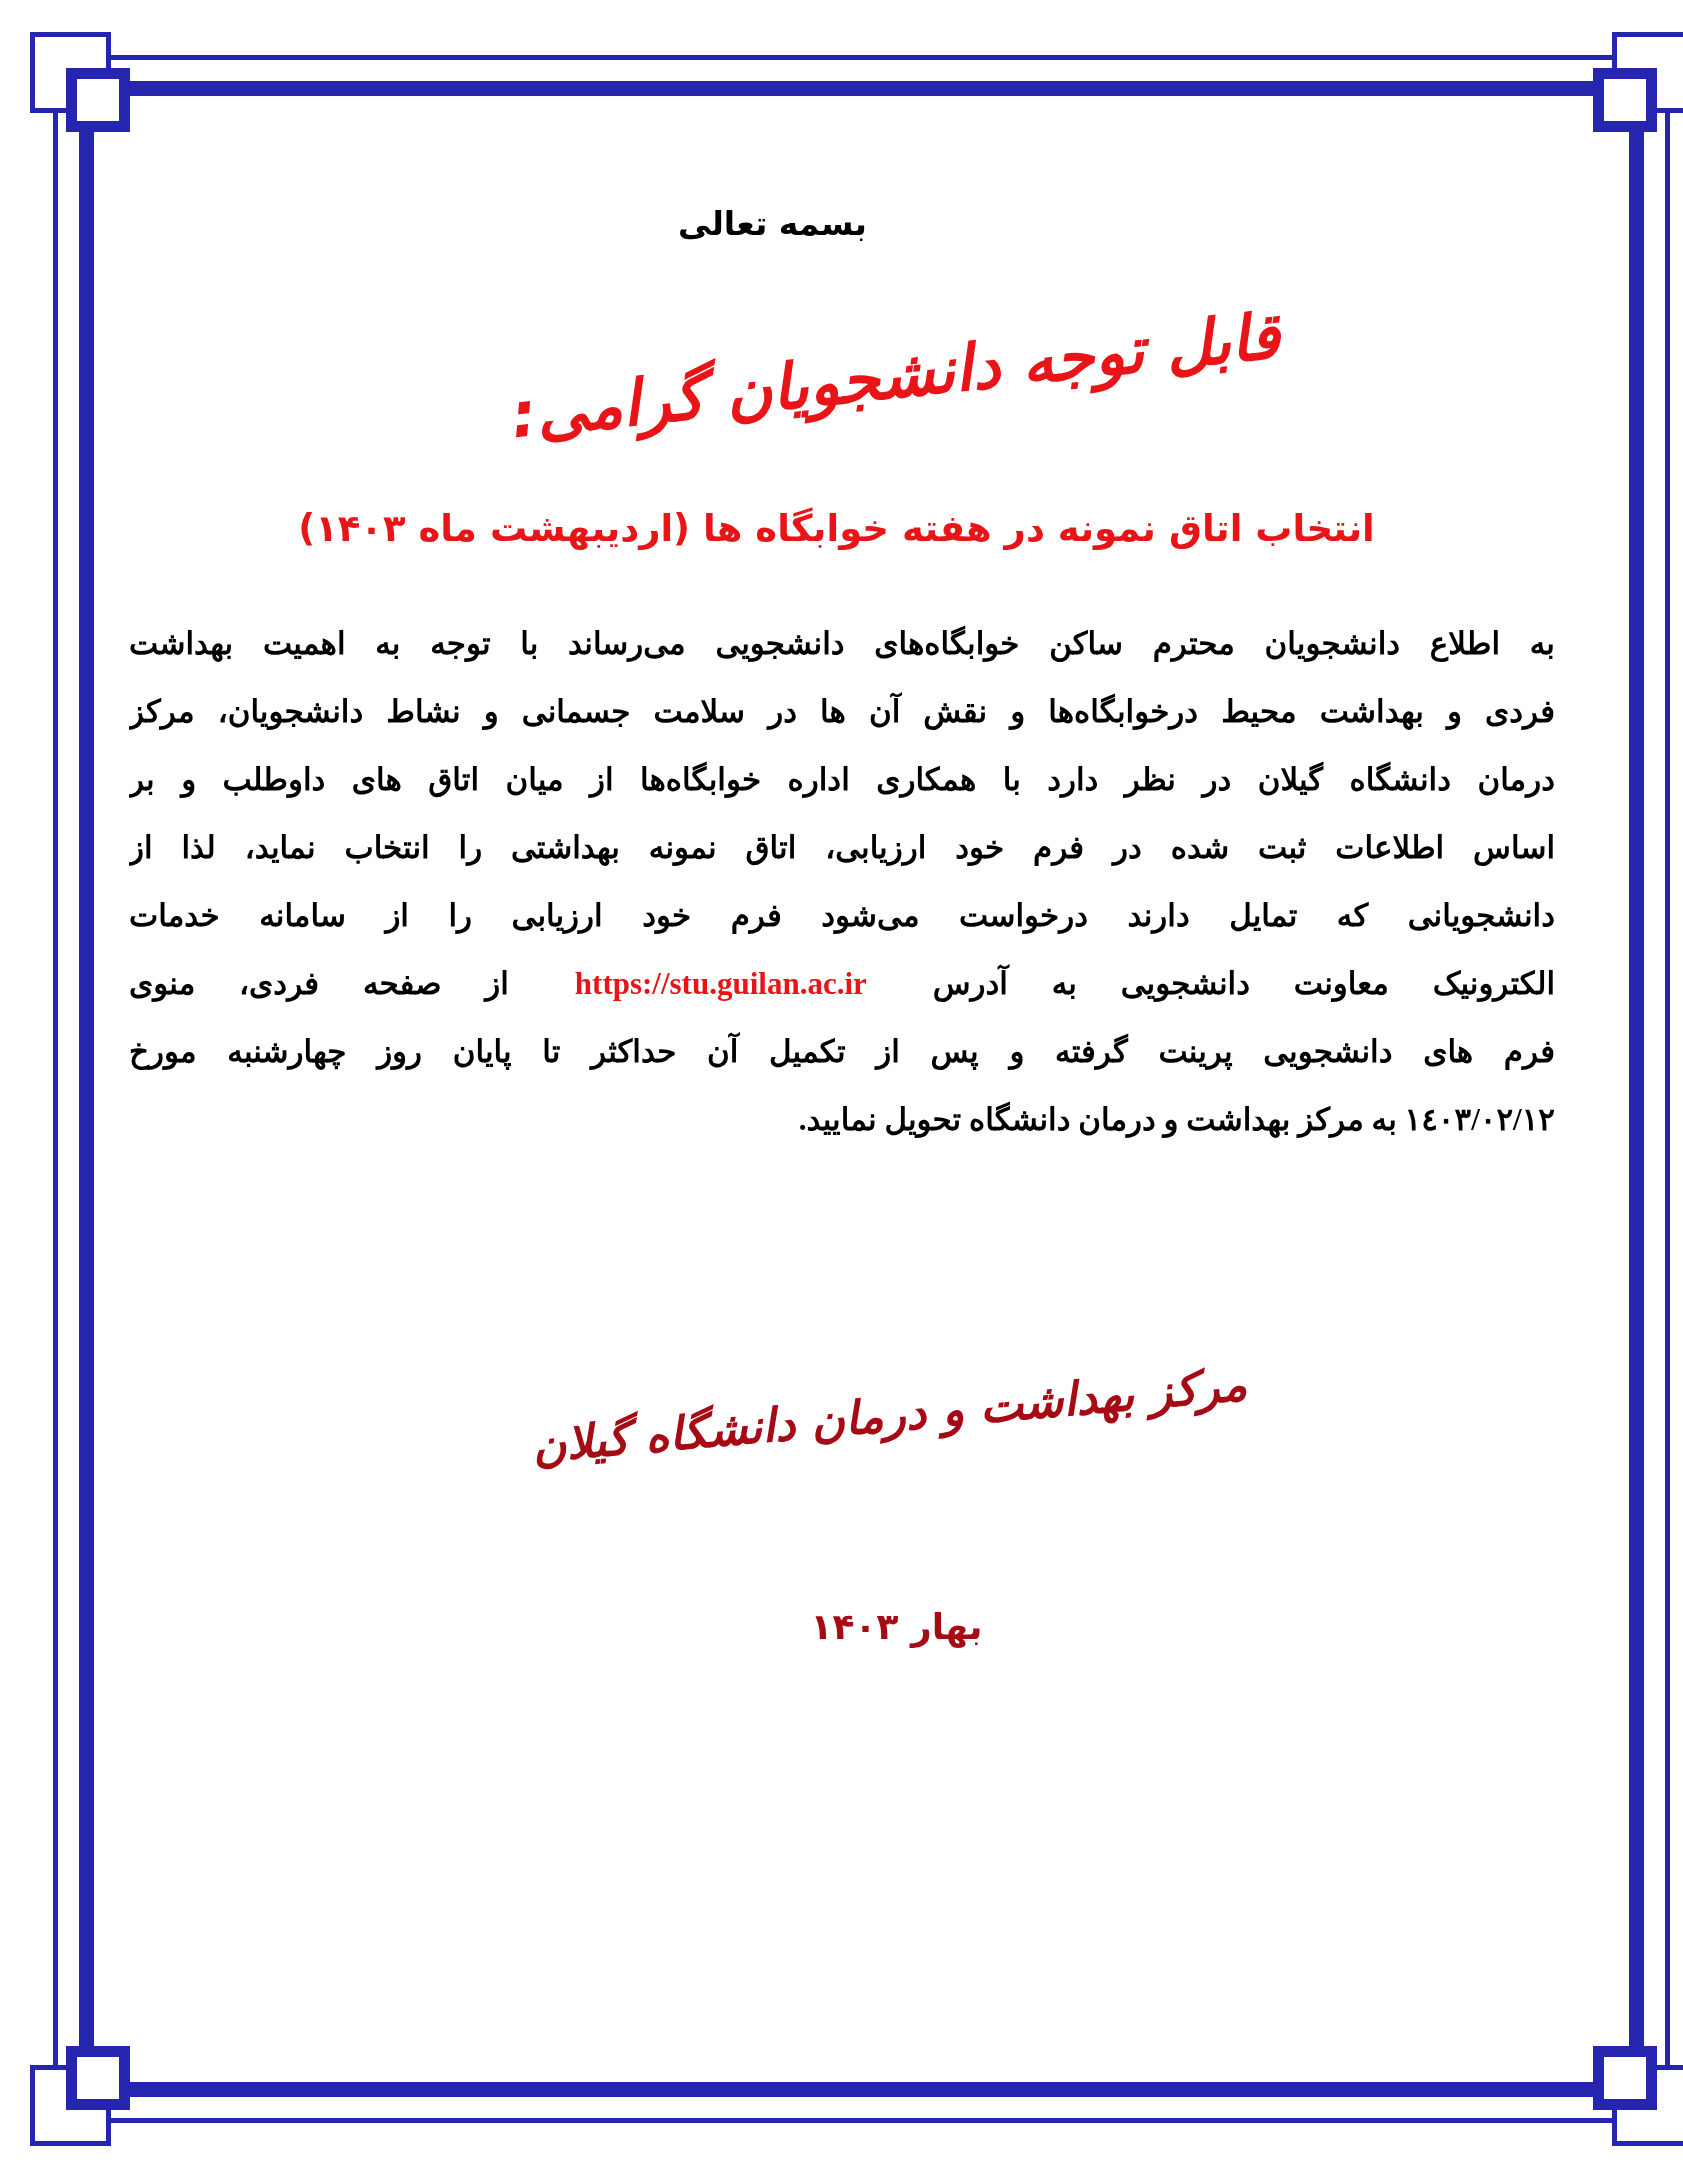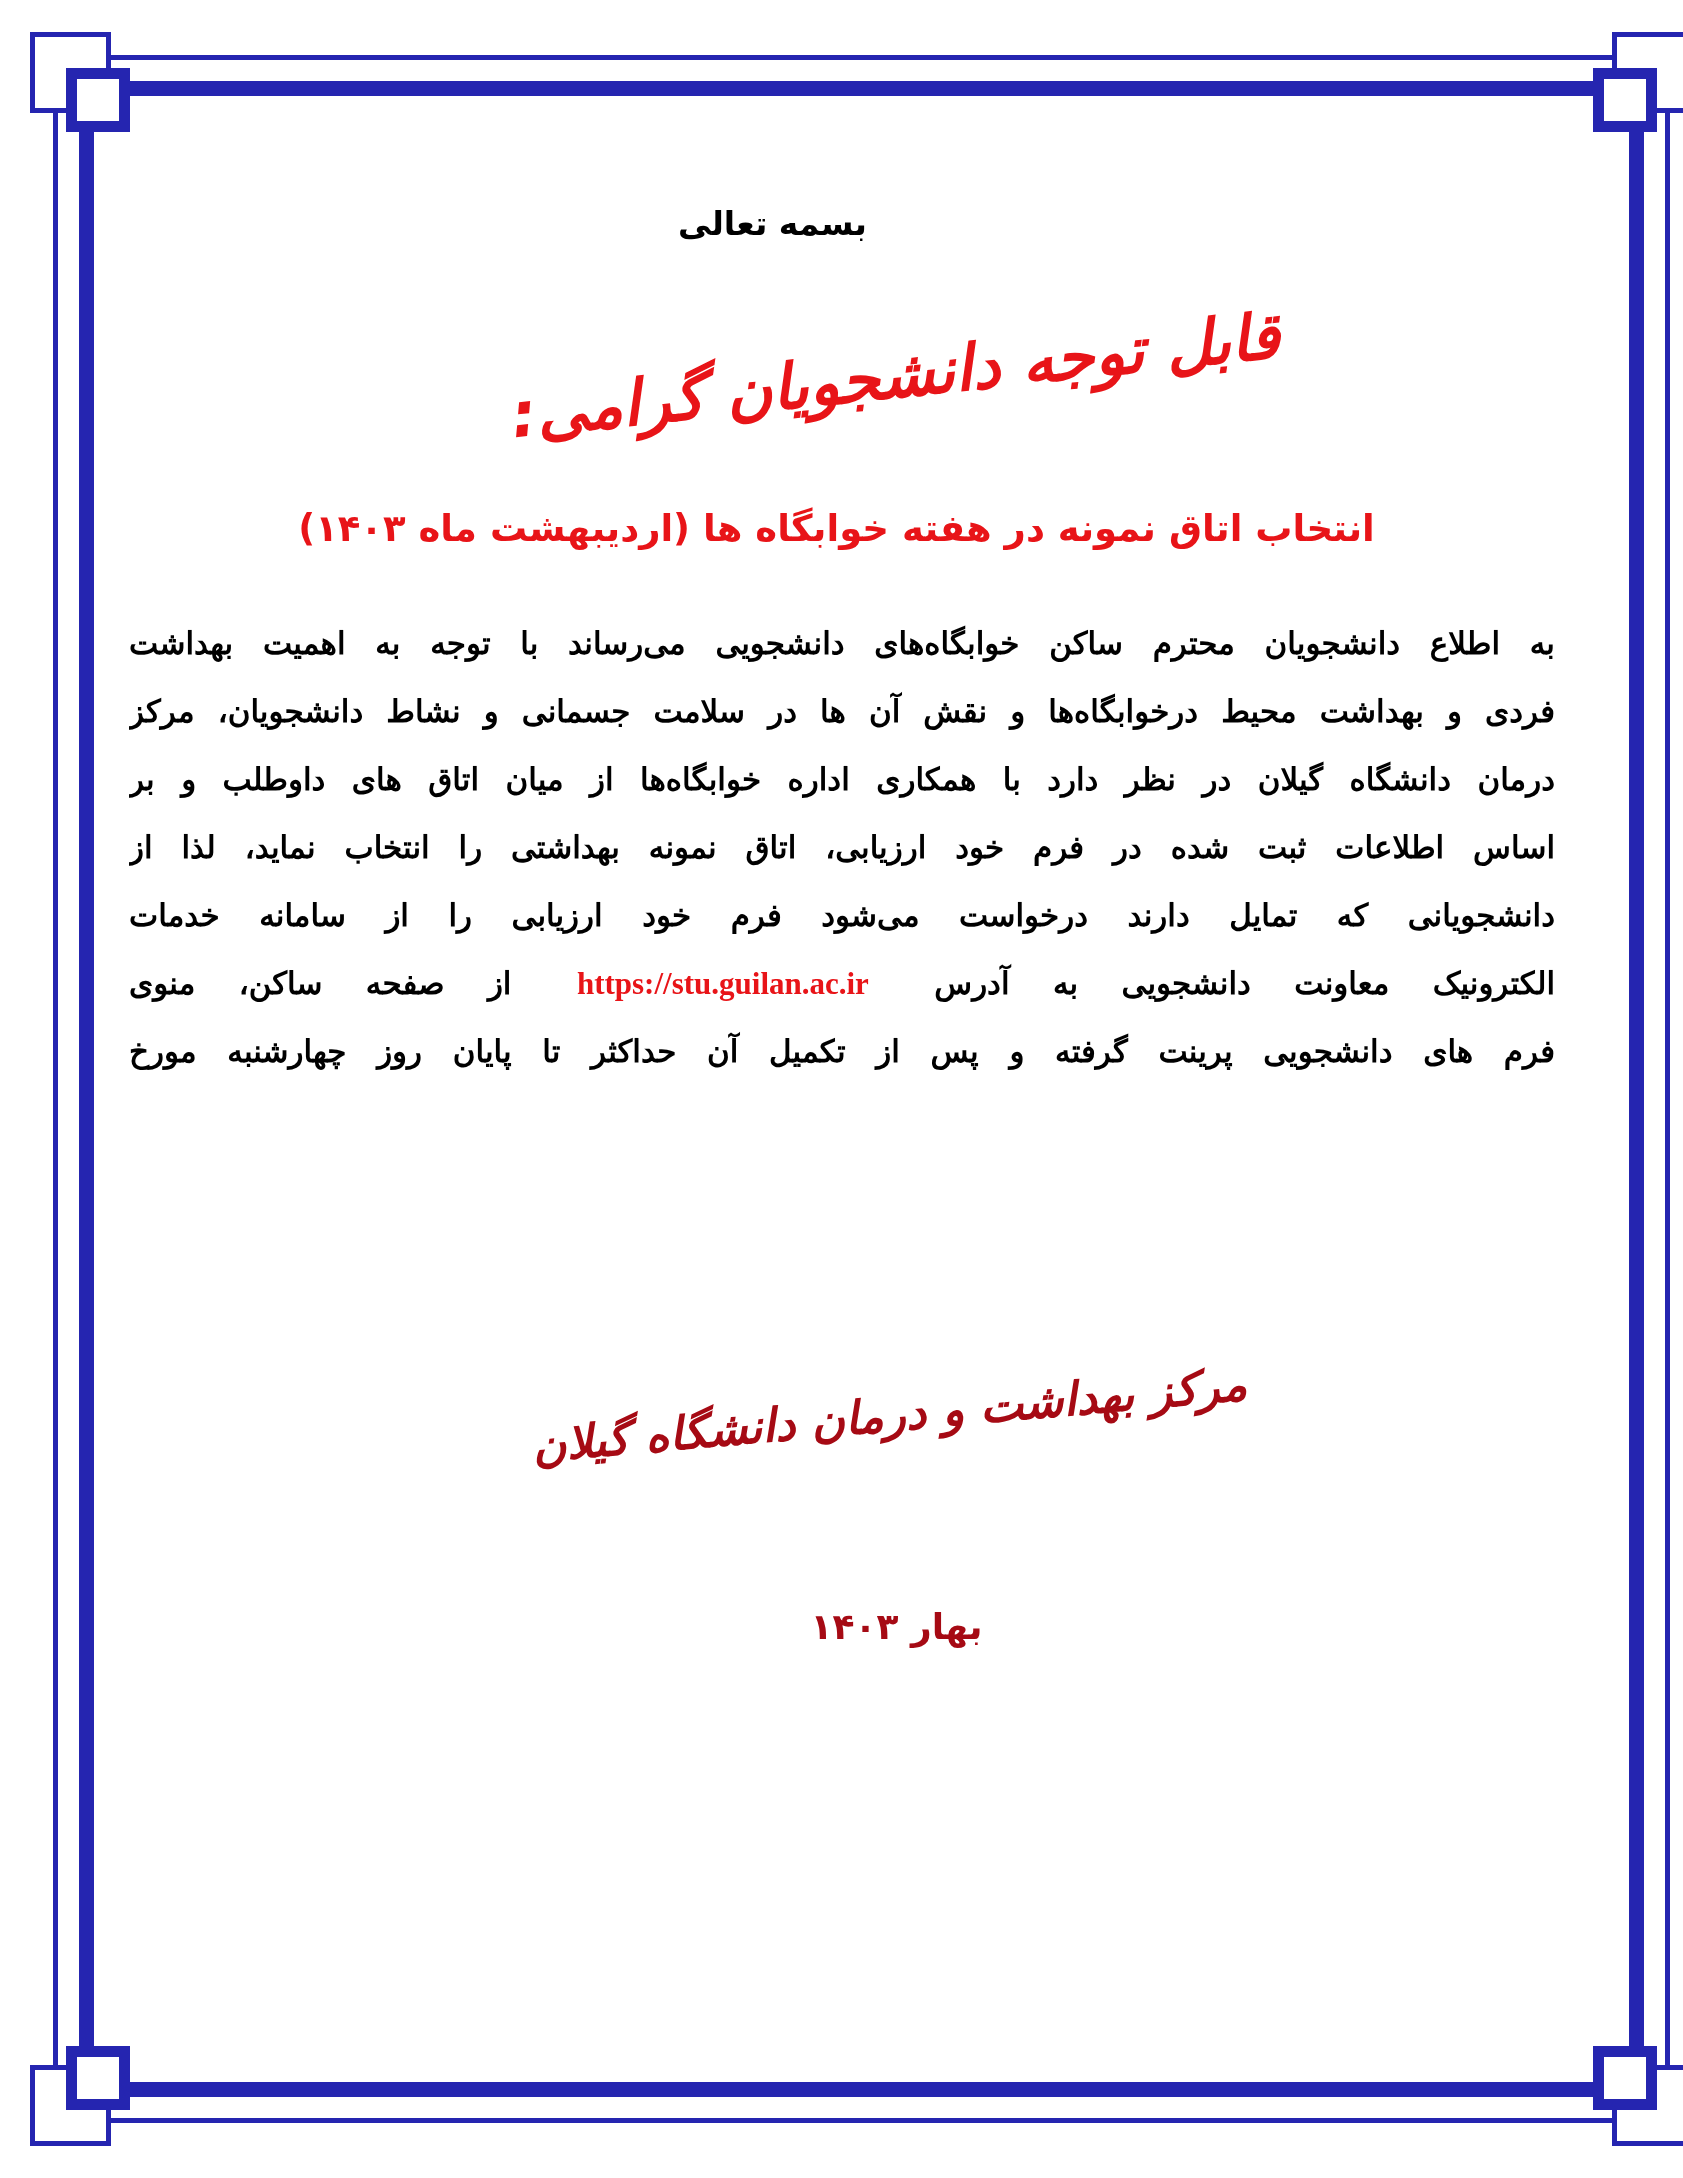--- a/index.html
+++ b/index.html
@@ -109,22 +109,23 @@
 
   <div class="body-block">
     <div class="bline">به اطلاع دانشجویان محترم ساکن خوابگاه‌های دانشجویی می‌رساند با توجه به اهمیت بهداشت</div>
     <div class="bline">فردی و بهداشت محیط درخوابگاه‌ها و نقش آن ها در سلامت جسمانی و نشاط دانشجویان، مرکز</div>
     <div class="bline">درمان دانشگاه گیلان در نظر دارد با همکاری اداره خوابگاه‌ها از میان اتاق های داوطلب و بر</div>
     <div class="bline">اساس اطلاعات ثبت شده در فرم خود ارزیابی، اتاق نمونه بهداشتی را انتخاب نماید، لذا از</div>
     <div class="bline">دانشجویانی که تمایل دارند درخواست می‌شود فرم خود ارزیابی را از سامانه خدمات</div>
     <div class="bline">
       <span>الکترونیک معاونت دانشجویی به آدرس</span>
       <span class="url">https://stu.guilan.ac.ir</span>
-      <span>از صفحه ساکن، منوی</span>
+      <span>از صفحه فردی، منوی</span>
     </div>
     <div class="bline">فرم های دانشجویی پرینت گرفته و پس از تکمیل آن حداکثر تا پایان روز چهارشنبه مورخ</div>
+    <div class="bline last">١٤٠٣/٠٢/١٢ به مرکز بهداشت و درمان دانشگاه تحویل نمایید.</div>
   </div>
 
   <div class="signature" dir="rtl">مرکز بهداشت و درمان دانشگاه گیلان</div>
   <div class="season-date">بهار ۱۴۰۳</div>
 
 </div>
 
 
 </body></html>

